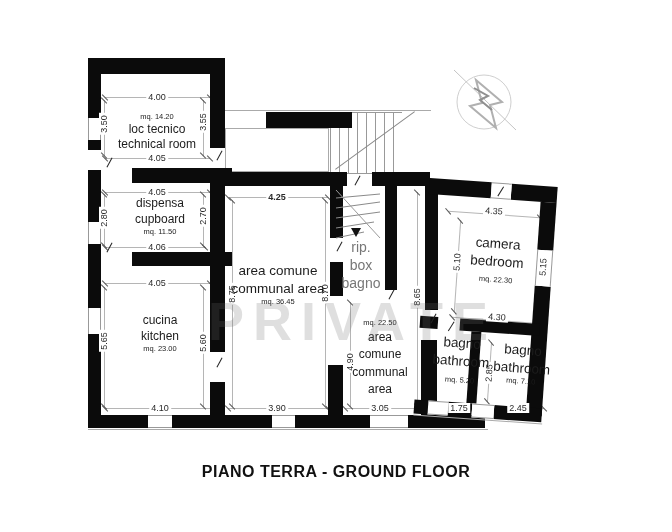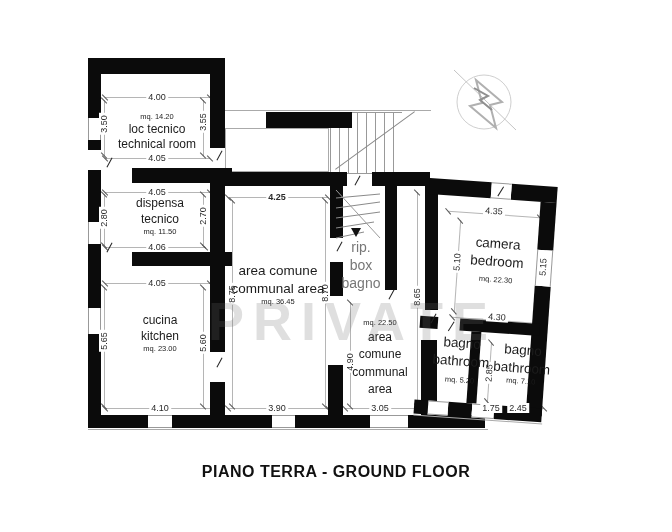--- a/index.html
+++ b/index.html
@@ -162,32 +162,32 @@
   <div class="dv" style="left:232px;top:294px;">8.75</div>
   <div class="dv" style="left:325px;top:293px;">8.70</div>
   <div class="dh" style="left:277px;top:408px;">3.90</div>
   <div class="dv" style="left:350px;top:362px;">4.90</div>
   <div class="dv" style="left:417px;top:297px;">8.65</div>
   <div class="dh" style="left:380px;top:408px;">3.05</div>
   <div class="dh" style="left:494px;top:211px;transform:translate(-50%,-50%) rotate(4deg);">4.35</div>
   <div class="dv" style="left:457px;top:262px;transform:translate(-50%,-50%) rotate(-86deg);">5.10</div>
   <div class="dv" style="left:543px;top:267px;transform:translate(-50%,-50%) rotate(-86deg);">5.15</div>
   <div class="dh" style="left:497px;top:317px;transform:translate(-50%,-50%) rotate(4deg);">4.30</div>
-  <div class="dh" style="left:459px;top:408px;margin-left:32px;">1.75</div>
+  <div class="dh" style="left:459px;top:408px;">1.75</div>
   <div class="dv" style="left:489px;top:373px;transform:translate(-50%,-50%) rotate(-86deg);">2.85</div>
   <div class="dh" style="left:518px;top:408px;">2.45</div>
 
   <div class="rl" style="left:157px;top:132px;">
     <div class="mq">mq. 14.20</div>
     <div class="big">loc tecnico</div>
     <div class="big">technical room</div>
   </div>
   <div class="rl" style="left:160px;top:216px;">
     <div class="big">dispensa</div>
-    <div class="big">tecnico</div>
+    <div class="big">cupboard</div>
     <div class="mq">mq. 11.50</div>
   </div>
   <div class="rl" style="left:160px;top:333px;">
     <div class="big">cucina</div>
     <div class="big">kitchen</div>
     <div class="mq">mq. 23.00</div>
   </div>
   <div class="rl" style="left:278px;top:284px;">
     <div class="big2">area comune</div>
     <div class="big2">communal area</div>

